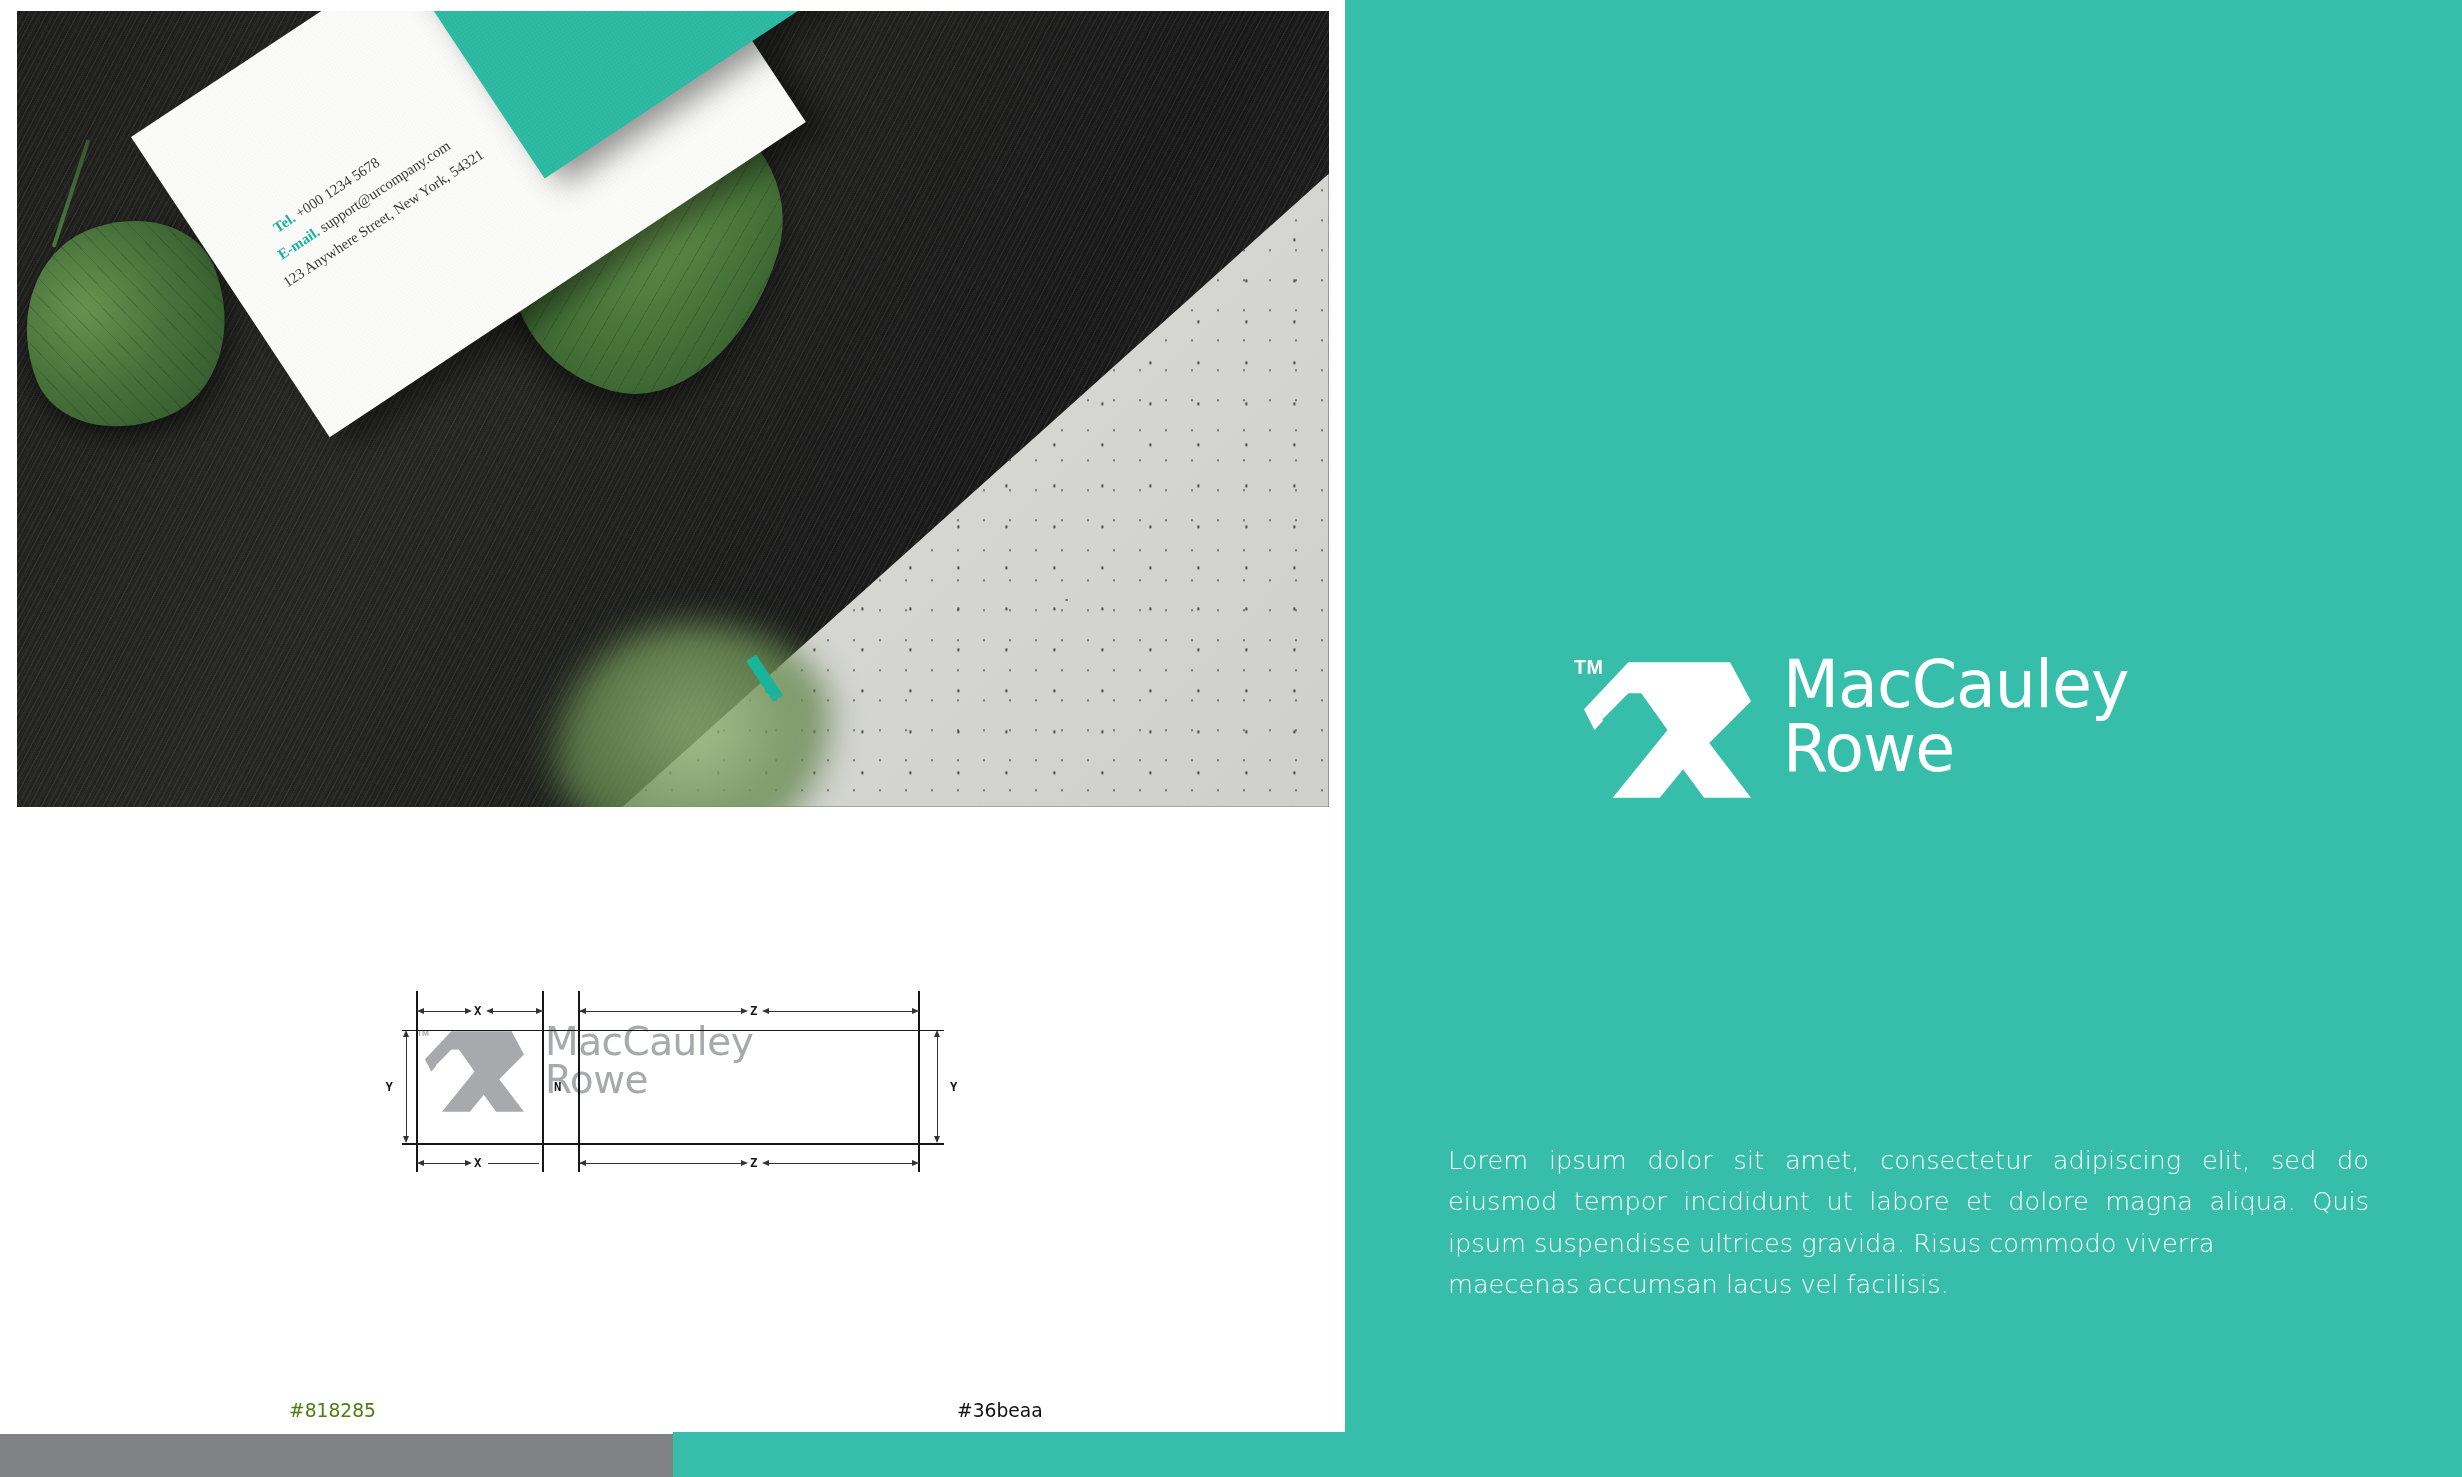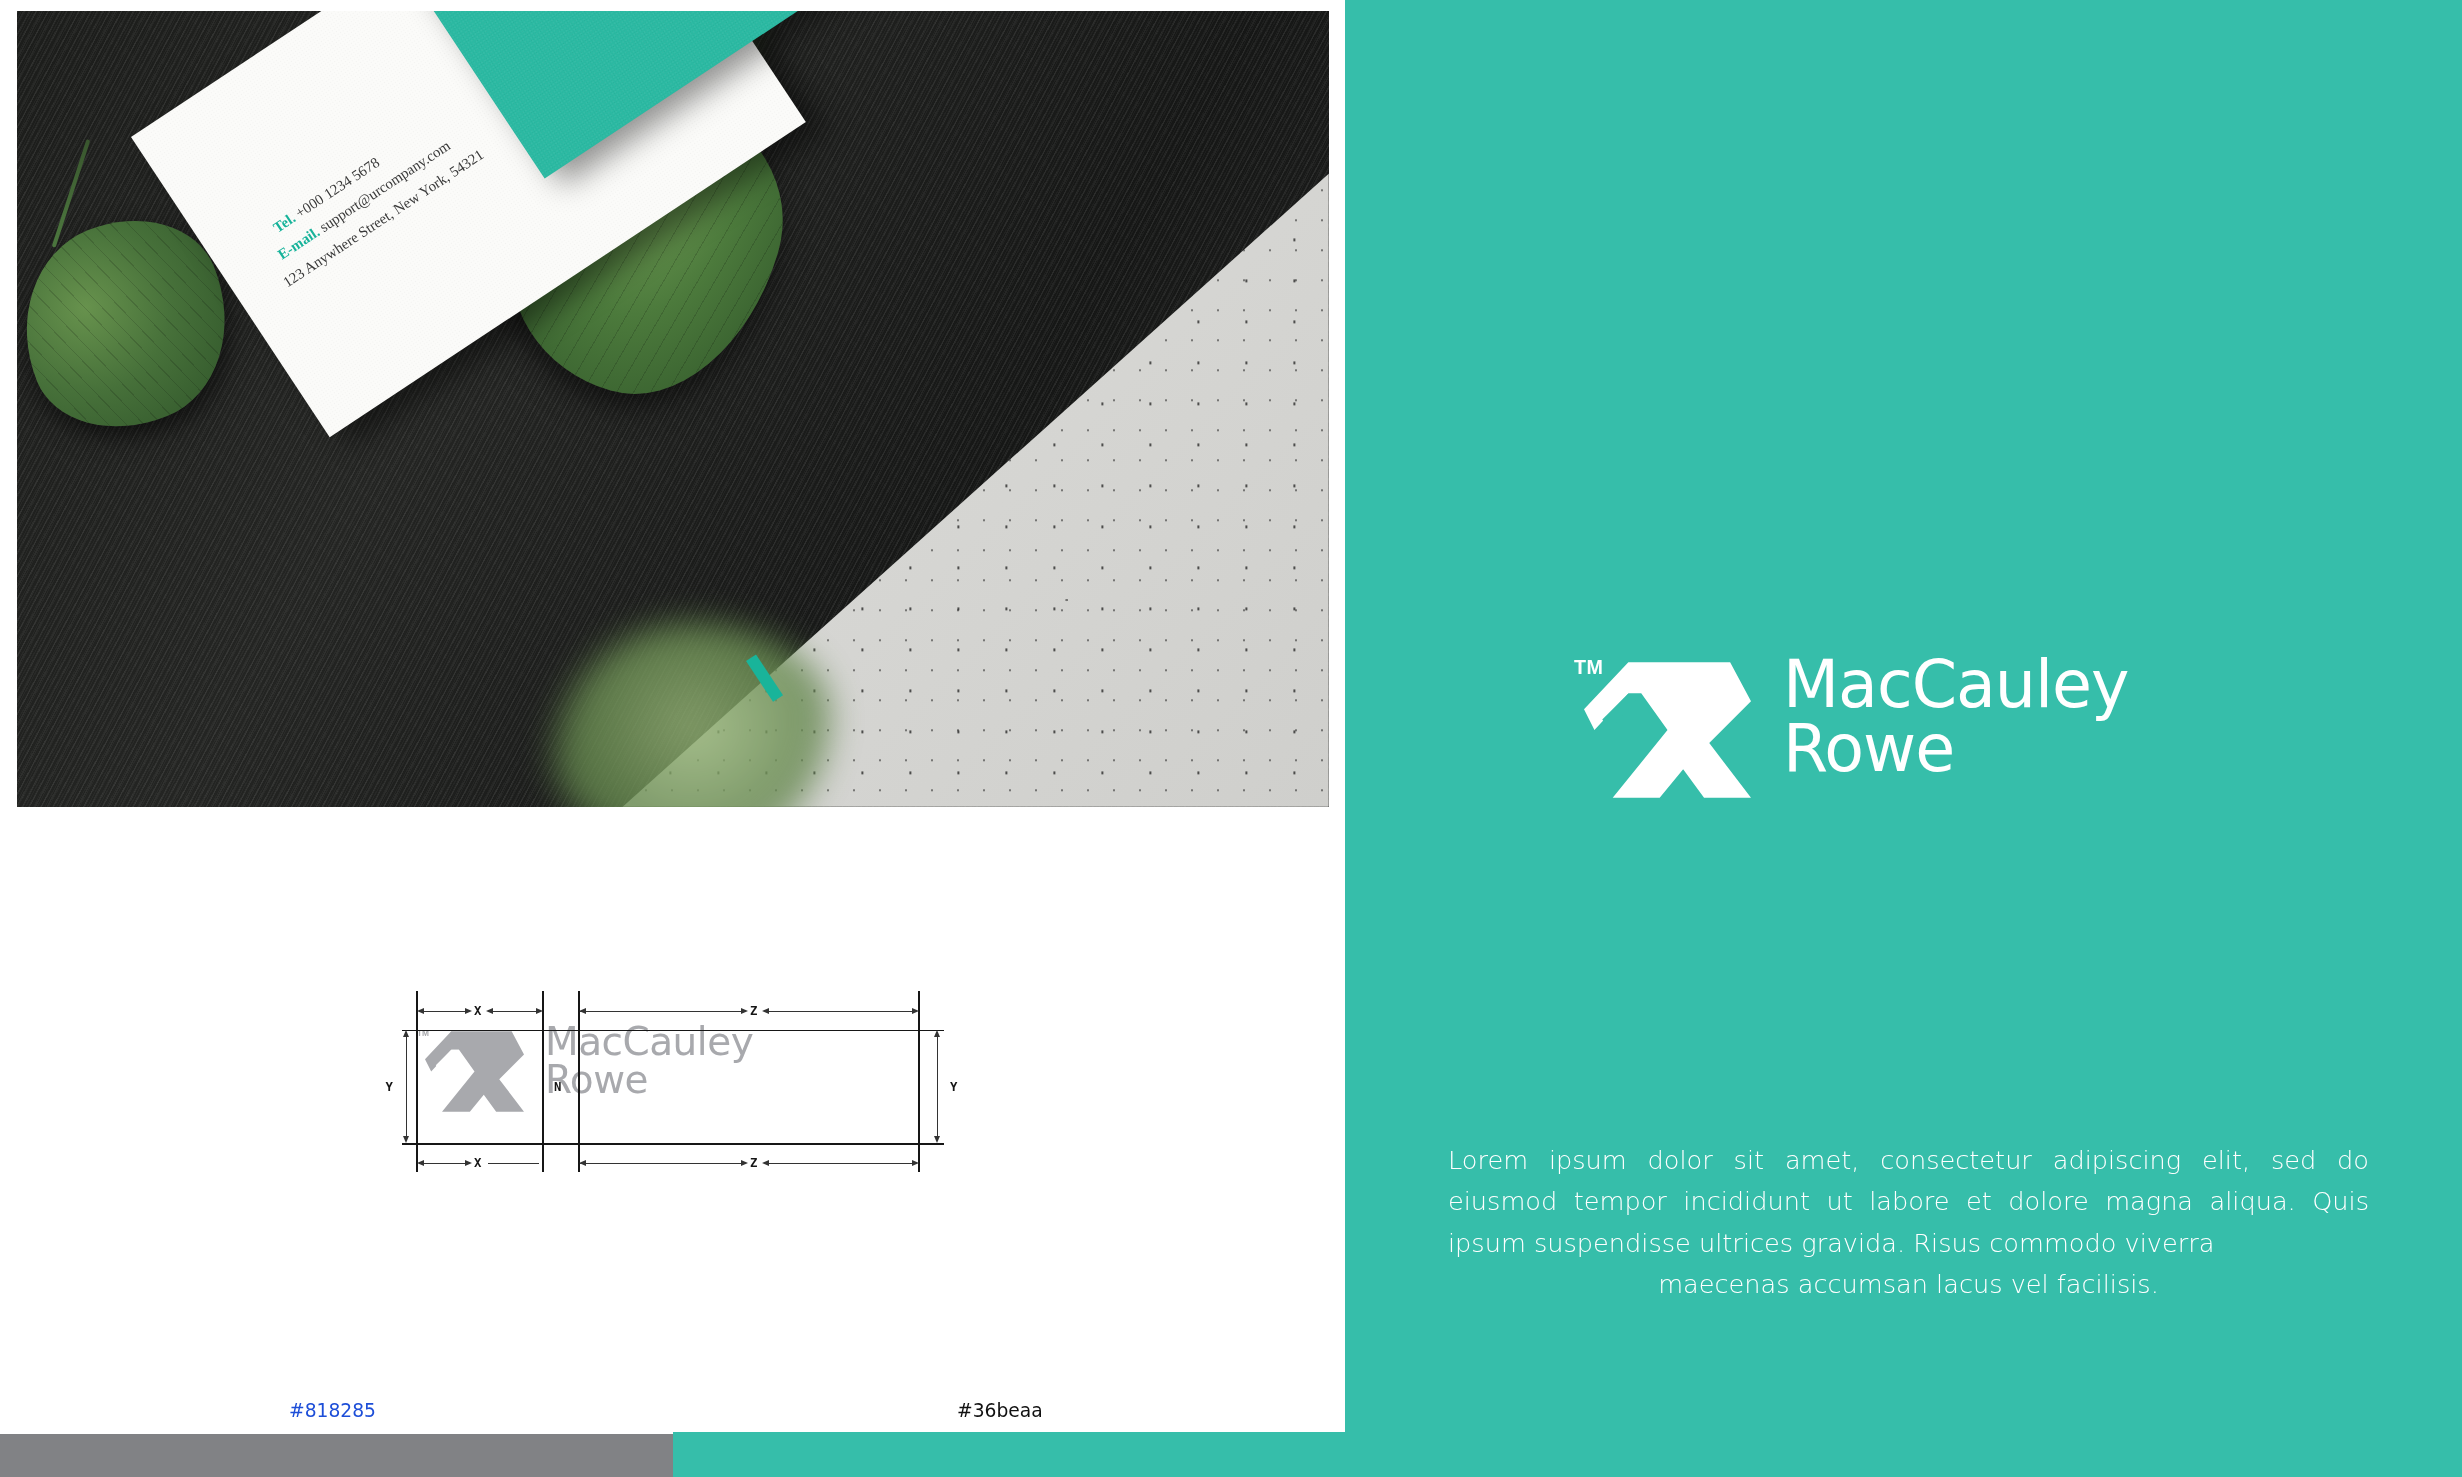--- a/index.html
+++ b/index.html
@@ -15,21 +15,21 @@
   #brand-mark-tm{position:absolute;left:3px;top:3px;font-size:19.7px;font-weight:700;color:#ffffff;letter-spacing:0.5px;line-height:1;}
   #brand-mark-svg{position:absolute;left:12.8px;top:6.9px;}
   #brand-wordmark{position:absolute;left:212px;top:-2px;color:#ffffff;font-size:65px;line-height:0.98;
       font-weight:400;letter-spacing:-1px;font-family:"DejaVu Sans",sans-serif;}
   #brand-wordmark .wm-line{display:block;}
 
   
   #brand-paragraph{position:absolute;left:1448px;top:1140px;width:921px;
       color:#ffffff;font-size:25.6px;line-height:1.62;text-align:justify;
       font-family:"DejaVu Sans",sans-serif;font-weight:300;}
-  #brand-paragraph .p-last{display:block;text-align:center;}
+  #brand-paragraph .p-last{display:block;}
 
   
   #mockup-photo{position:absolute;left:16.7px;top:10.8px;width:1312px;height:796px;overflow:hidden;
       background:#141414;}
   .ph{position:absolute;}
   
   #ph-slate{left:0;top:0;width:100%;height:100%;
       background:
         repeating-linear-gradient(118deg,rgba(255,255,255,.055) 0 1.5px,rgba(0,0,0,0) 1.5px 5.4px),
         repeating-linear-gradient(118deg,rgba(255,255,255,.03) 0 1px,rgba(0,0,0,0) 1px 3.4px),
@@ -109,21 +109,21 @@
   .cd-arrow.down{border-left:3.4px solid transparent;border-right:3.4px solid transparent;border-top:7.4px solid #333;}
   .cd-label{position:absolute;font-size:12.3px;font-weight:700;color:#161616;
       font-family:"DejaVu Sans Mono",monospace;}
   #cd-vdim{position:absolute;width:1px;background:#333;}
   #cd-ghost-mark{position:absolute;left:8.9px;top:30.5px;}
   #cd-ghost-tm{position:absolute;left:1px;top:27.6px;font-size:8.4px;font-weight:700;color:#a8a9ad;}
   #cd-ghost-word{position:absolute;left:129px;top:22.7px;color:#a8a9ad;
       font-family:"DejaVu Sans",sans-serif;font-size:39px;line-height:.98;font-weight:400;letter-spacing:-0.5px;}
 
   
-  #swatch-gray-label{position:absolute;left:289px;top:1400px;font-size:18.7px;color:#1d4ed8;
+  #swatch-gray-label{position:absolute;left:289px;top:1400px;font-size:18.7px;color:#4d7c0f;
       font-family:"DejaVu Sans",sans-serif;font-weight:500;}
   #swatch-teal-label{position:absolute;left:957px;top:1400px;font-size:18.7px;color:#111;
       font-family:"DejaVu Sans",sans-serif;font-weight:500;}
   #swatch-gray-bar{position:absolute;left:0;top:1434px;width:673px;height:43px;background:#818285;}
   #swatch-teal-bar{position:absolute;left:673px;top:1432px;width:672px;height:45px;background:#36beaa;}
 </style>
 </head>
 <body>
 
 <div id="mockup-photo">

